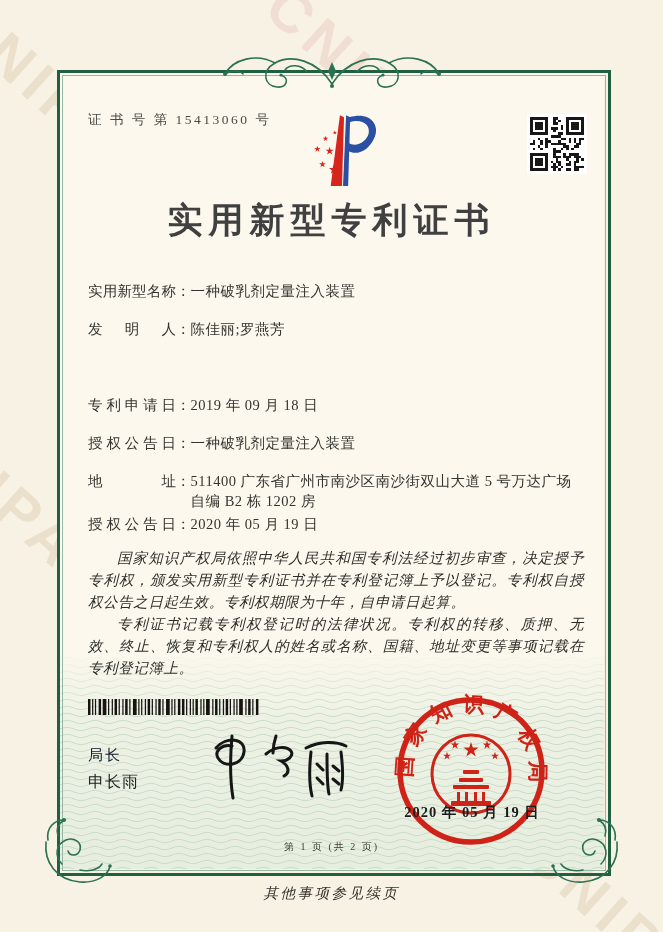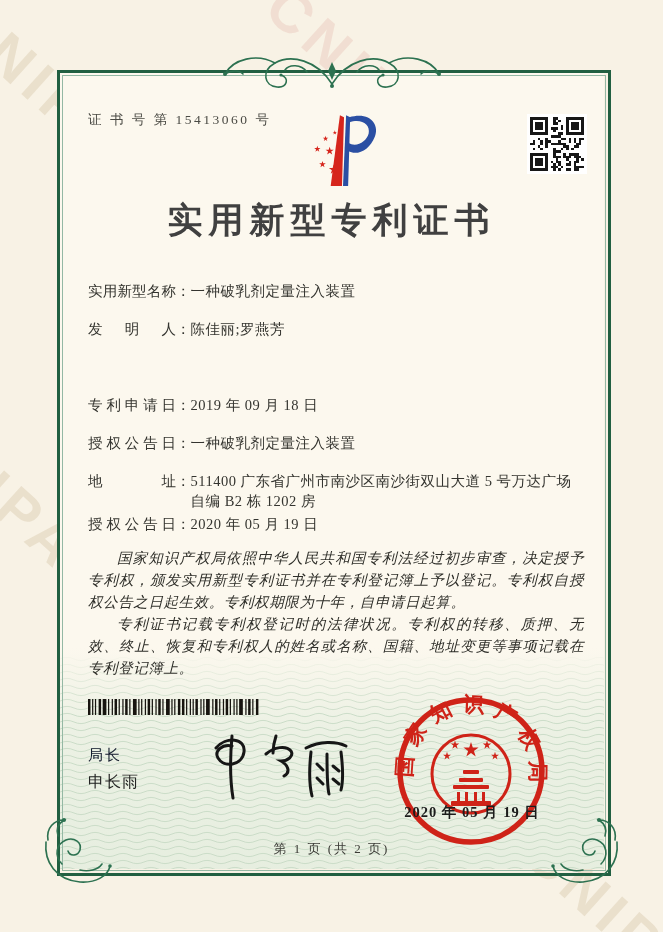--- a/index.html
+++ b/index.html
@@ -40,21 +40,21 @@
   .barcode{position:absolute;left:88px;top:699px;line-height:0;}
   .director-title{position:absolute;left:88px;top:746px;font-family:"Liberation Sans",sans-serif;
          font-size:15px;color:#0f172a;letter-spacing:2px;}
   .director-name{position:absolute;left:88px;top:772px;font-family:"Liberation Sans",sans-serif;
          font-size:16px;color:#232323;letter-spacing:1px;}
   .signature{position:absolute;left:196px;top:724px;}
   .seal{position:absolute;left:393px;top:693px;}
   .seal text{font-family:"Liberation Serif",serif;font-weight:700;}
   .seal-date{position:absolute;left:395px;top:803px;width:154px;text-align:center;font-size:14.5px;
          color:#1c1c1c;letter-spacing:1px;font-weight:600;z-index:5;}
-  .page-num{position:absolute;left:0;top:840px;width:663px;text-align:center;font-size:13px;
+  .page-num{position:absolute;left:0;top:840px;width:663px;text-align:center;font-size:10px;
          color:#3c3c37;letter-spacing:2px;}
   .cont-note{position:absolute;left:0;top:884px;width:663px;text-align:center;font-size:14.5px;
          color:#33332d;font-style:italic;letter-spacing:2.5px;}
 </style>
 </head>
 <body>
 
 <svg width="0" height="0" style="position:absolute" aria-hidden="true">
   <defs>
     <path id="starp" d="M0,-1 L0.2245,-0.309 L0.951,-0.309 L0.3633,0.118 L0.5878,0.809 L0,0.382 L-0.5878,0.809 L-0.3633,0.118 L-0.951,-0.309 L-0.2245,-0.309 Z"></path>
@@ -407,14 +407,15 @@
           <rect x="81" y="99" width="3" height="9"></rect>
           <rect x="89" y="99" width="3" height="9"></rect>
           <rect x="58" y="108" width="40" height="5" rx="1"></rect>
         </g>
       </g>
     </svg>
   </div>
   <div class="seal-date">2020 年 05 月 19 日</div>
 
   <div class="page-num">第 1 页 (共 2 页)</div>
+  <div class="cont-note">其他事项参见续页</div>
 
 </div>
 
 </body></html>

